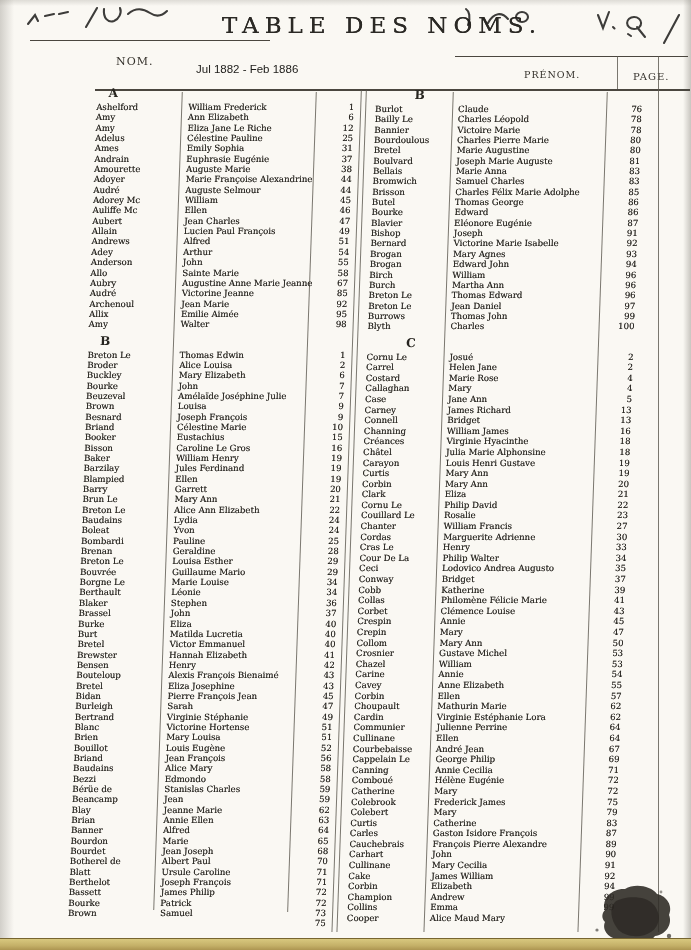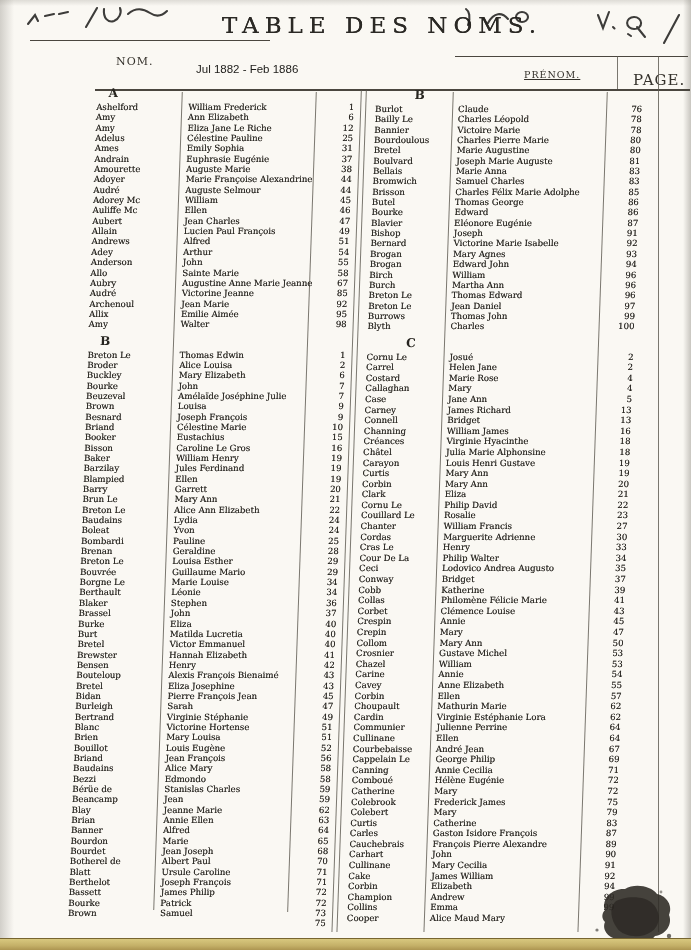--- a/index.html
+++ b/index.html
@@ -7,22 +7,22 @@
   #sheet{position:absolute;inset:0;background:
     linear-gradient(90deg, rgba(160,157,150,.45) 0, rgba(160,157,150,0) 14px),
     linear-gradient(270deg, rgba(150,147,140,.5) 0, rgba(150,147,140,0) 8px),
     linear-gradient(180deg, rgba(170,167,160,.35) 0, rgba(170,167,160,0) 6px),
     #faf8f3;}
   .hdr-text{position:absolute;color:#24221d;white-space:pre;}
   #title{left:222px;top:12px;font-size:23px;letter-spacing:6px;color:#2b2925;text-shadow:0 0 .6px #2b2925;}
   #sub1{left:196px;top:40px;font-family:"Liberation Sans",sans-serif;font-weight:bold;font-size:11.5px;color:#1c1b18;}
   #sub2{left:196px;top:63px;font-family:"Liberation Sans",sans-serif;font-weight:normal;font-size:11.5px;color:#1c1b18;}
   #nomlbl{left:116px;top:55px;font-size:11px;letter-spacing:1px;color:#35322c;}
-  #prenomlbl{left:524px;top:69px;font-size:9.5px;letter-spacing:1px;color:#35322c;text-decoration:underline;}
-  #pagelbl{left:633px;top:71px;font-size:15px;letter-spacing:1px;color:#35322c;}
+  #prenomlbl{left:524px;top:69px;font-size:9.5px;letter-spacing:1px;color:#35322c;}
+  #pagelbl{left:633px;top:71px;font-size:10px;letter-spacing:1px;color:#35322c;}
   .hline{position:absolute;background:#4a463f;height:1px;}
   .vline{position:absolute;background:#5a564e;width:1px;opacity:.8;}
   #table-area{position:absolute;inset:0;transform:skewX(-2deg);transform-origin:0 0;}
   .half{position:absolute;}
   #left-half{left:0;top:86px;width:360px;}
   #right-half{left:363px;top:88px;width:300px;}
   .letter{font-weight:bold;font-size:12px;height:16px;line-height:15px;color:#26241f;}
   #left-half .letter{padding-left:112px;}
   #right-half .letter{padding-left:55px;}
   .spacer{height:4px;}

